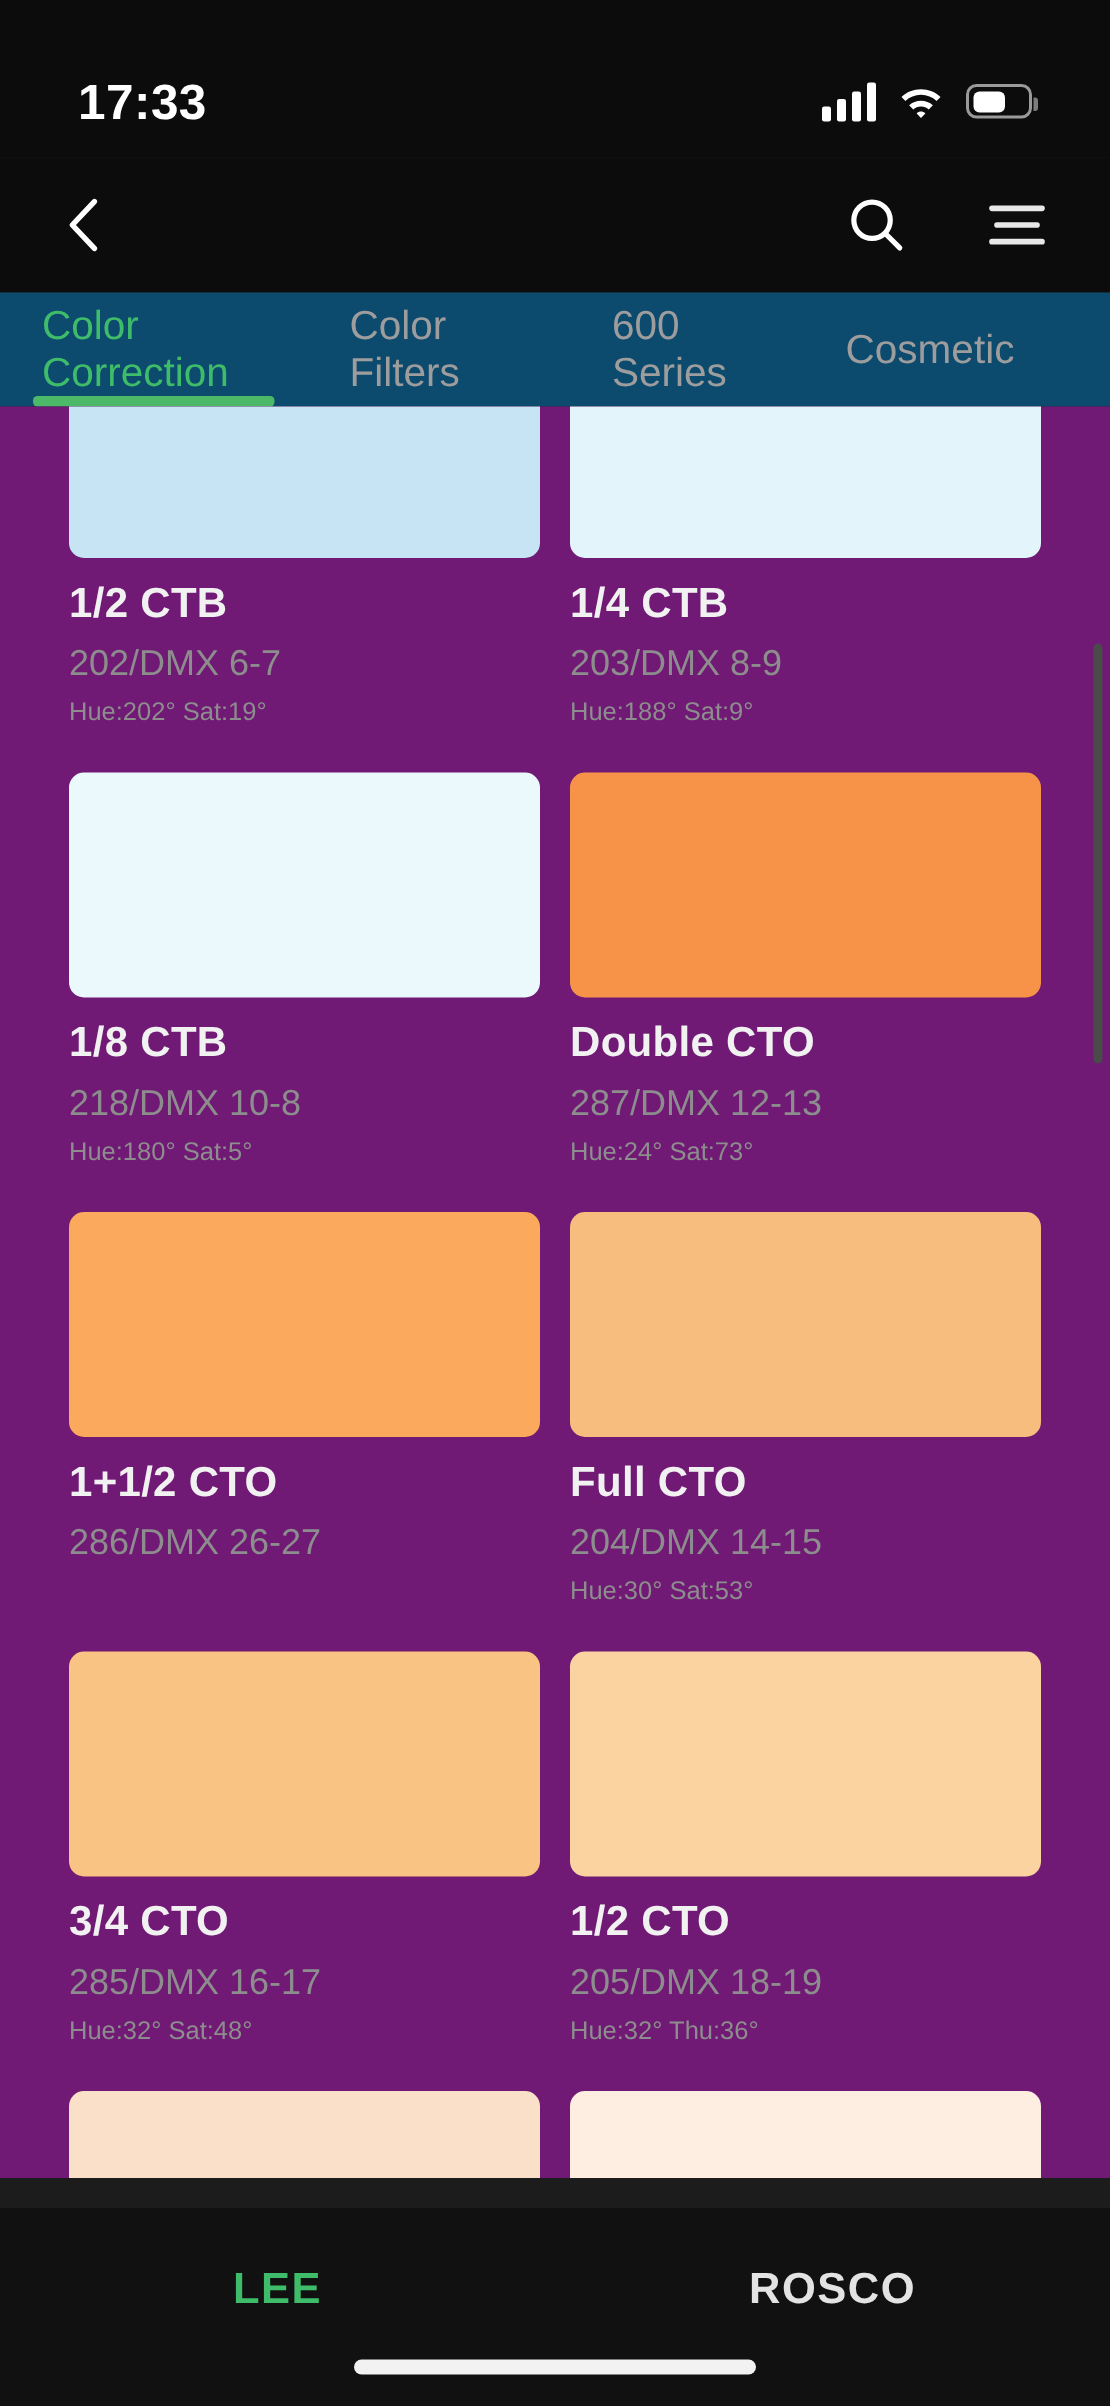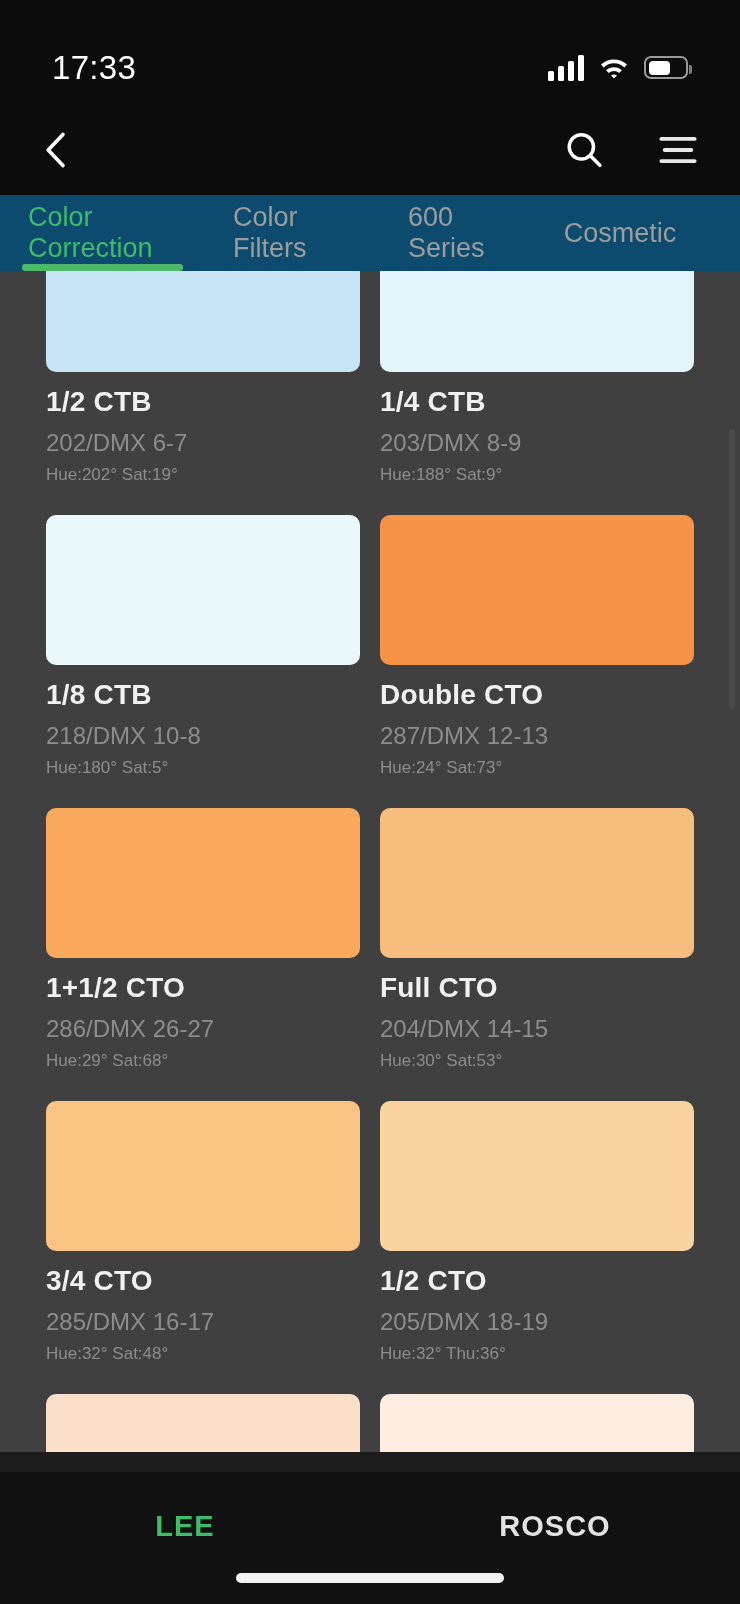--- a/index.html
+++ b/index.html
@@ -11,21 +11,21 @@
   }
   .phone { position: relative; width: 740px; height: 1604px; background: #1c1c1c; }
 
   
   .status-bar {
     height: 105px; background: #0c0c0c;
     display: flex; align-items: center; justify-content: space-between;
     padding: 30px 52px 0 52px;
   }
   .status-time {
-    color: #ffffff; font-size: 33px; font-weight: 400; letter-spacing: 0.3px;
+    color: #ffffff; font-size: 33px; font-weight: 700; letter-spacing: 0.3px;
   }
   .status-right { display: flex; align-items: center; gap: 14px; }
   .signal { display: flex; align-items: flex-end; gap: 4px; height: 26px; }
   .signal i { width: 6px; background: #ffffff; border-radius: 1.5px; display: block; }
   .signal i:nth-child(1) { height: 10px; }
   .signal i:nth-child(2) { height: 15px; }
   .signal i:nth-child(3) { height: 20px; }
   .signal i:nth-child(4) { height: 26px; }
   .wifi-ic { width: 32px; height: 26px; }
   .battery {
@@ -67,21 +67,21 @@
   .tab:nth-child(4) { width: 160px; }
   .tab.active { color: #3ebc6a; font-weight: 500; }
   .tab.active::after {
     content: ""; position: absolute; left: 22px; right: 22px; bottom: 0;
     height: 7px; background: #4cb968; border-radius: 3px;
   }
 
   
   .grid-wrap {
     position: absolute; top: 271px; left: 0; right: 0; bottom: 152px;
-    background: #404040; overflow: hidden;
+    background: #701a75; overflow: hidden;
   }
   .grid {
     display: grid; grid-template-columns: 1fr 1fr;
     column-gap: 20px; row-gap: 30px;
     padding: 0 46px;
     margin-top: -49px;
   }
   .card { display: flex; flex-direction: column; }
   .swatch {
     width: 100%; height: 150px; border-radius: 10px; background: #888;
@@ -202,21 +202,20 @@
         <div class="card">
           <div class="swatch" style="background: rgb(247, 147, 72);"></div>
           <div class="card-name">Double CTO</div>
           <div class="card-code">287/DMX 12-13</div>
           <div class="card-hs">Hue:24° Sat:73°</div>
         </div>
         <div class="card">
           <div class="swatch" style="background: rgb(251, 169, 92);"></div>
           <div class="card-name">1+1/2 CTO</div>
           <div class="card-code">286/DMX 26-27</div>
-          <div class="card-hs">Hue:29° Sat:68°</div>
         </div>
         <div class="card">
           <div class="swatch" style="background: rgb(247, 189, 126);"></div>
           <div class="card-name">Full CTO</div>
           <div class="card-code">204/DMX 14-15</div>
           <div class="card-hs">Hue:30° Sat:53°</div>
         </div>
         <div class="card">
           <div class="swatch" style="background: rgb(249, 195, 131);"></div>
           <div class="card-name">3/4 CTO</div>

